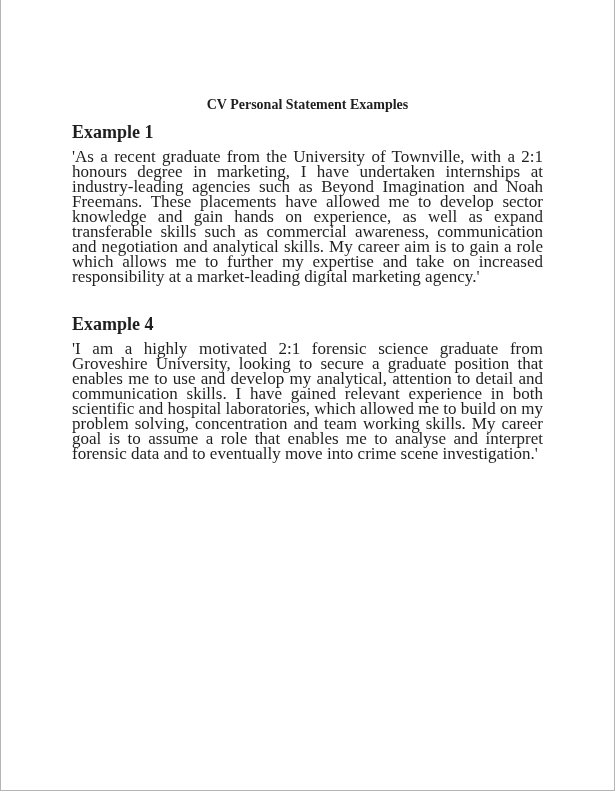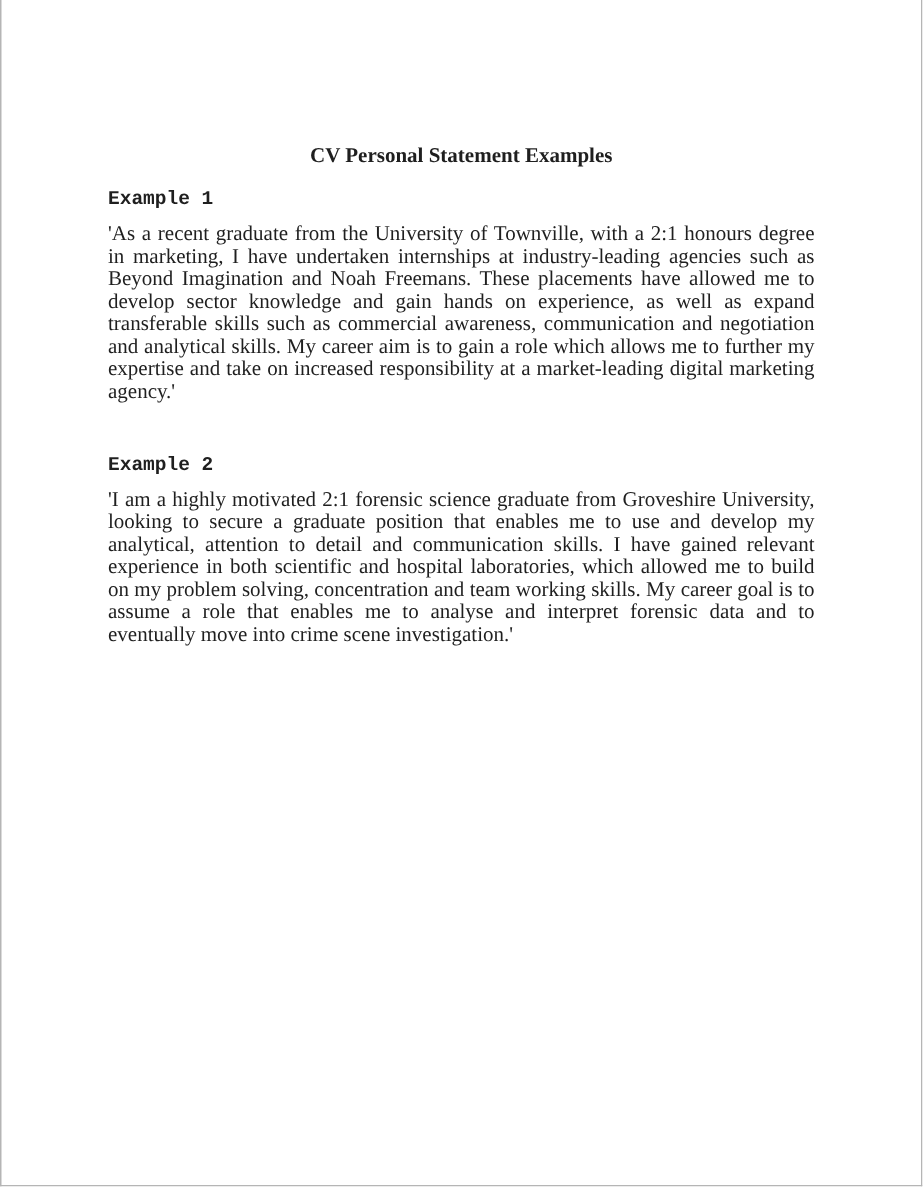--- a/index.html
+++ b/index.html
@@ -22,41 +22,40 @@
     overflow: hidden;
   }
   .doc-title {
     font-size: 14px;
     line-height: 17px;
     font-weight: bold;
     text-align: center;
     margin: 0 0 12px 0;
   }
   .section-heading {
-    font-size: 13px;
+    font-size: 18px;
     line-height: 15px;
     font-weight: bold;
     margin: 0 0 9px 0;
-    font-family: Liberation Mono, monospace;
   }
   .section-body {
-    font-size: 14px;
+    font-size: 17px;
     line-height: 15px;
     text-align: justify;
     margin: 0 0 33px 0;
   }
 </style>
 </head>
 <body>
 
 <div class="page">
   <h1 class="doc-title">CV Personal Statement Examples</h1>
 
   <div class="section">
     <h2 class="section-heading">Example 1</h2>
     <p class="section-body">'As a recent graduate from the University of Townville, with a 2:1 honours degree in marketing, I have undertaken internships at industry-leading agencies such as Beyond Imagination and Noah Freemans. These placements have allowed me to develop sector knowledge and gain hands on experience, as well as expand transferable skills such as commercial awareness, communication and negotiation and analytical skills. My career aim is to gain a role which allows me to further my expertise and take on increased responsibility at a market-leading digital marketing agency.'</p>
   </div>
 
   <div class="section">
-    <h2 class="section-heading">Example 2</h2>
+    <h2 class="section-heading">Example 4</h2>
     <p class="section-body">'I am a highly motivated 2:1 forensic science graduate from Groveshire University, looking to secure a graduate position that enables me to use and develop my analytical, attention to detail and communication skills. I have gained relevant experience in both scientific and hospital laboratories, which allowed me to build on my problem solving, concentration and team working skills. My career goal is to assume a role that enables me to analyse and interpret forensic data and to eventually move into crime scene investigation.'</p>
   </div>
 </div>
 
 </body></html>

